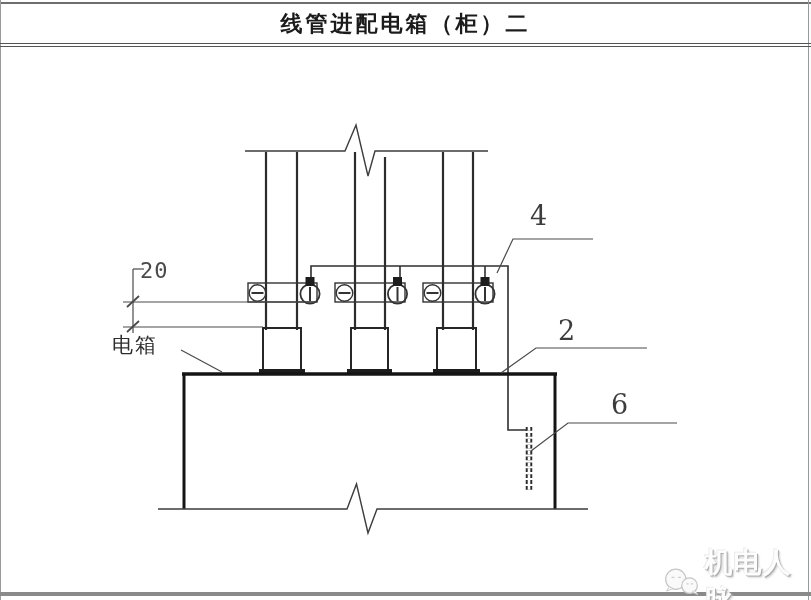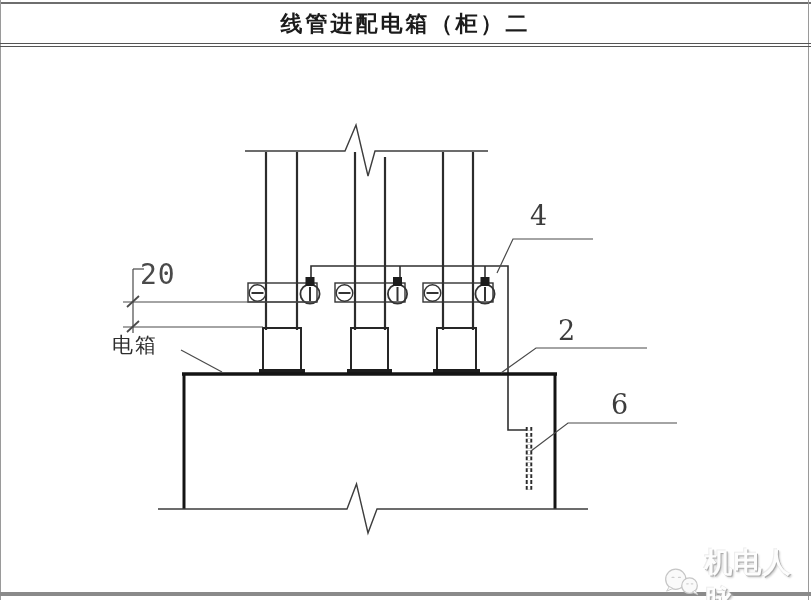--- a/index.html
+++ b/index.html
@@ -20,21 +20,21 @@
     display:flex;align-items:center;justify-content:center;
   }
   .title-text{
     font-size:22px;font-weight:bold;color:#1b1b1b;letter-spacing:3px;
     font-family:"Liberation Sans",sans-serif;
   }
   
   svg.drawing{position:absolute;left:0;top:0;}
   
   .anno{position:absolute;color:#3a3a3a;white-space:nowrap;}
-  .dim20{left:140px;top:258px;font-family:"DejaVu Sans Mono",monospace;font-size:28px;color:#4a4a4a;letter-spacing:1px;}
+  .dim20{left:140px;top:258px;font-family:"DejaVu Sans Mono",monospace;font-size:22px;color:#4a4a4a;letter-spacing:1px;}
   .dianxiang{left:112px;top:331px;font-family:"DejaVu Serif",serif;font-size:21px;color:#2e2e2e;letter-spacing:2px;}
   .callout{font-family:"DejaVu Serif",serif;font-size:27px;color:#3d3d3d;}
   .c4{left:530px;top:200px;}
   .c2{left:558px;top:315px;}
   .c6{left:611px;top:389px;}
   
   .brand{
     position:absolute;left:662px;top:544px;display:flex;align-items:center;gap:4px;
   }
   .brand-text{

